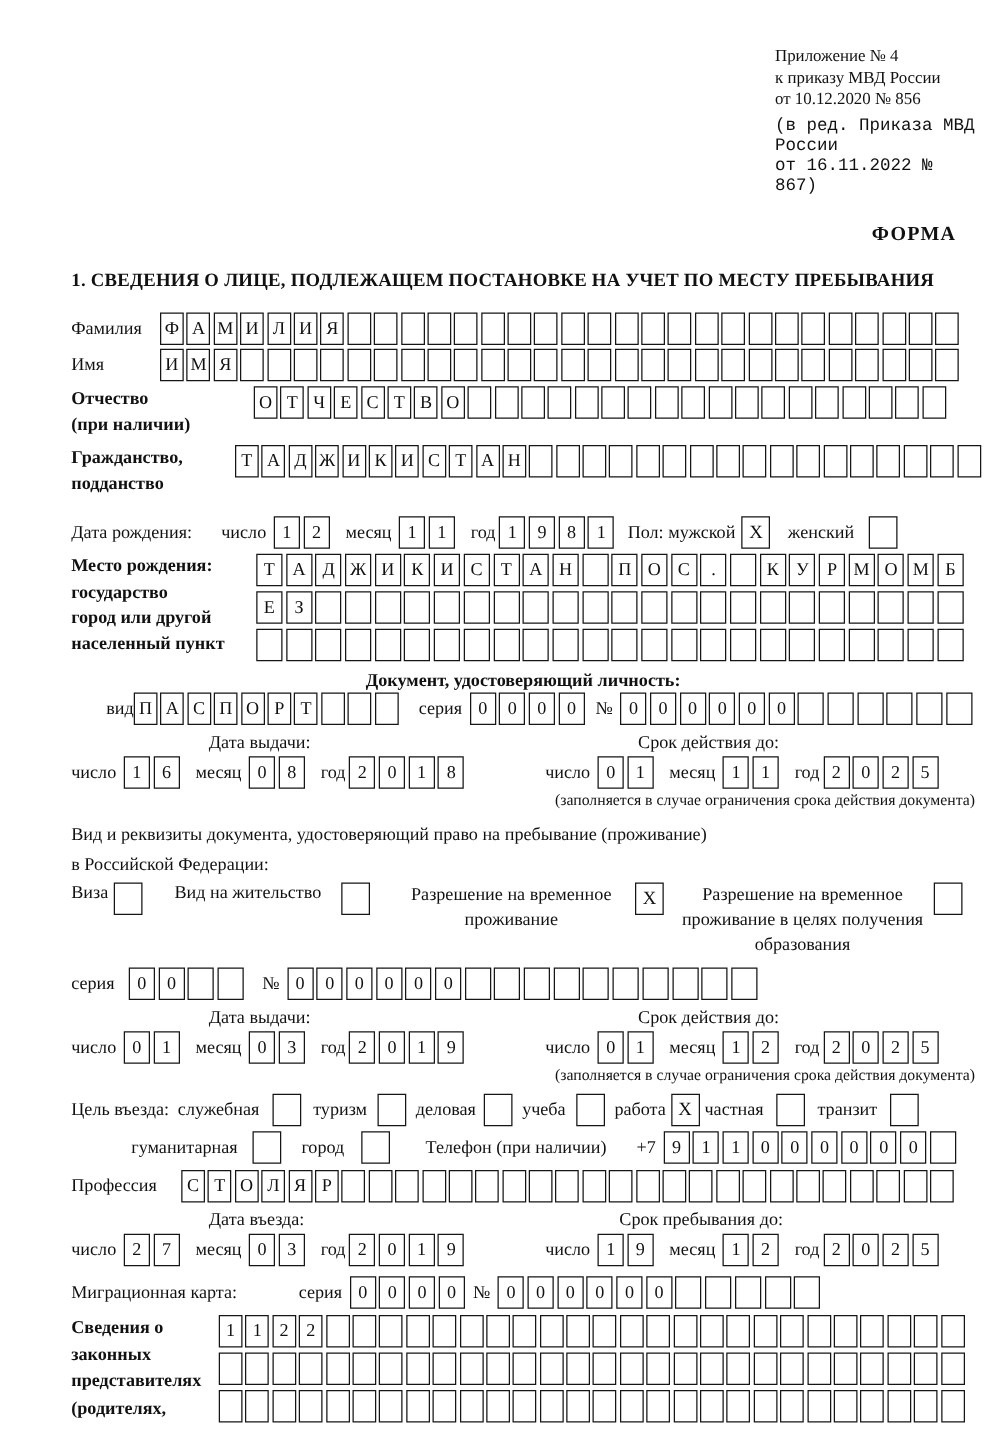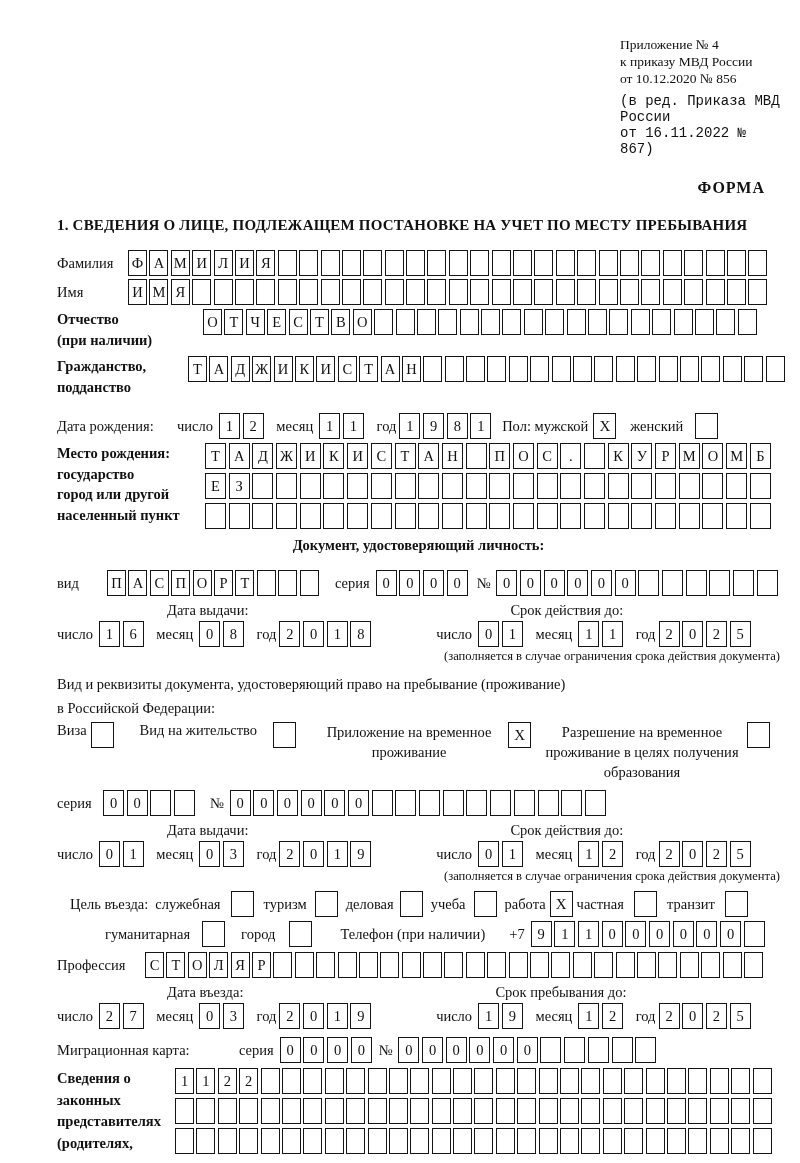--- a/index.html
+++ b/index.html
@@ -323,21 +323,21 @@
           <span class="cell"></span>
           <span class="cell"></span>
           <span class="cell"></span>
           <span class="cell"></span>
         </div>
     </div>
   </div>
 
   <div class="dochead">Документ, удостоверяющий личность:</div>
 
-  <div class="frow" style="margin-top:16px;">
+  <div class="frow" style="margin-top:0;text-align:right;">
     <span class="lbl" style="width:50px;">вид</span>
     <div class="cells n">
         <span class="cell">П</span>
         <span class="cell">А</span>
         <span class="cell">С</span>
         <span class="cell">П</span>
         <span class="cell">О</span>
         <span class="cell">Р</span>
         <span class="cell">Т</span>
         <span class="cell"></span>
@@ -419,21 +419,21 @@
   <div class="intro">
     <div>Вид и реквизиты документа, удостоверяющий право на пребывание (проживание)</div>
     <div>в Российской Федерации:</div>
   </div>
 
   <div class="frow start" style="margin-top:2px;">
     <span class="lbl">Виза</span>
     <span class="cb" style="margin-left:4px;"></span>
     <span class="lbl" style="margin-left:26px;">Вид на жительство</span>
     <span class="cb" style="margin-left:16px;"></span>
-    <div class="ctr" style="width:182px; margin-left:22px;">Приложение на временное проживание</div>
+    <div class="ctr" style="width:182px; margin-left:22px;">Разрешение на временное проживание</div>
     <span class="cb" style="margin-left:8px;">X</span>
     <div class="ctr" style="width:198px; margin-left:12px;">Разрешение на временное проживание в целях получения образования</div>
     <span class="cb" style="margin-left:6px;"></span>
   </div>
 
   <div class="frow" style="margin-top:8px;">
     <span class="lbl" style="width:46px;">серия</span>
     <div class="cells m">
         <span class="cell">0</span>
         <span class="cell">0</span>
@@ -502,21 +502,21 @@
           <span class="cell">2</span>
           <span class="cell">0</span>
           <span class="cell">2</span>
           <span class="cell">5</span>
         </div>
     </div>
   </div>
 
   <div class="note">(заполняется в случае ограничения срока действия документа)</div>
 
-  <div class="frow" style="margin-top:7px;margin-left:13px;">
+  <div class="frow" style="margin-top:7px;">
     <span class="lbl">Цель въезда:</span>
     <span class="lbl" style="margin-left:7px;">служебная</span>
     <span class="cb" style="margin-left:10px;"></span>
     <span class="lbl" style="margin-left:10px;">туризм</span>
     <span class="cb" style="margin-left:8px;"></span>
     <span class="lbl" style="margin-left:8px;">деловая</span>
     <span class="cb" style="margin-left:6px;"></span>
     <span class="lbl" style="margin-left:8px;">учеба</span>
     <span class="cb" style="margin-left:8px;"></span>
     <span class="lbl" style="margin-left:8px;">работа</span>

